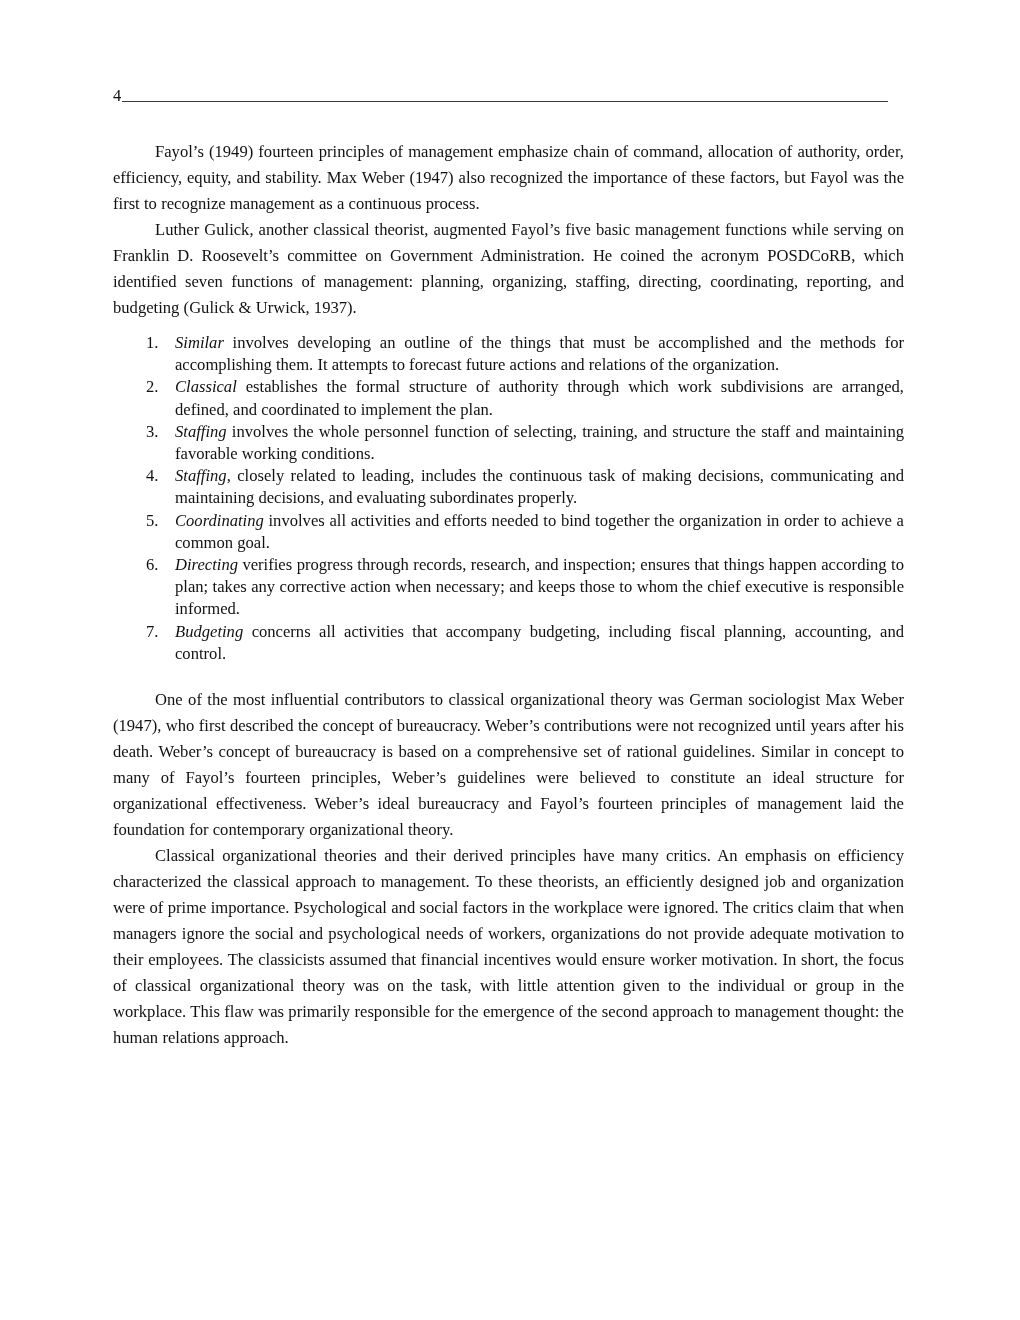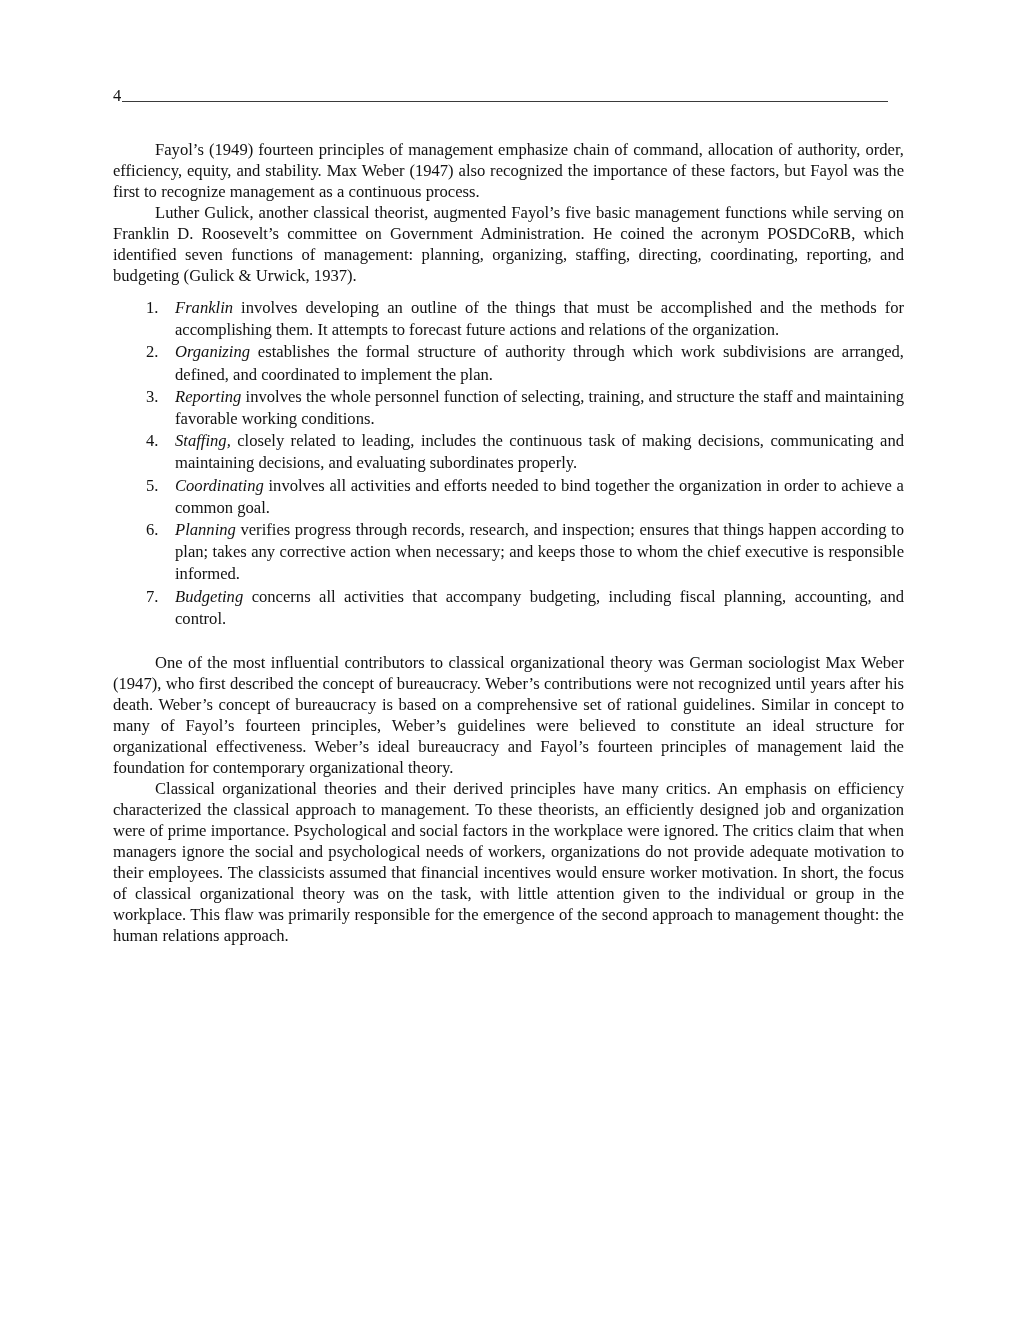--- a/index.html
+++ b/index.html
@@ -49,21 +49,21 @@
   
   .content {
     position: absolute;
     left: 113px;
     top: 139px;
     width: 791px;
   }
   p.para {
     margin: 0;
     font-size: 16.6px;
-    line-height: 21px;
+    line-height: 26px;
     text-align: justify;
     text-indent: 42px;
     -webkit-hyphens: none;
     hyphens: none;
     word-spacing: 0.1px;
   }
   p.para.last-line-natural {
     text-align-last: left;
   }
   .spacer-line {
@@ -112,41 +112,41 @@
 
     <p class="para">Fayol’s (1949) fourteen principles of management emphasize chain of command, allocation of authority, order, efficiency, equity, and stability.  Max Weber (1947) also recognized the importance of these factors, but Fayol was the first to recognize management as a continuous process.</p>
 
     <p class="para">Luther Gulick, another classical theorist, augmented Fayol’s five basic management functions while serving on Franklin D. Roosevelt’s committee on Government Administration.  He coined the acronym POSDCoRB, which identified seven functions of management: planning, organizing, staffing, directing, coordinating, reporting, and budgeting (Gulick &amp; Urwick, 1937).</p>
 
     <div class="vspace-sm"></div>
 
     <ol class="numlist">
 
       <li>
-        <span class="marker">1.</span><span class="lead">Franklin</span><span> involves developing an outline of the things that must be accomplished and the methods for accomplishing them.  It attempts to forecast future actions and relations of the organization.</span>
+        <span class="marker">1.</span><span class="lead">Similar</span><span> involves developing an outline of the things that must be accomplished and the methods for accomplishing them.  It attempts to forecast future actions and relations of the organization.</span>
       </li>
 
       <li>
-        <span class="marker">2.</span><span class="lead">Organizing</span><span> establishes the formal structure of authority through which work subdivisions are arranged, defined, and coordinated to implement the plan.</span>
+        <span class="marker">2.</span><span class="lead">Classical</span><span> establishes the formal structure of authority through which work subdivisions are arranged, defined, and coordinated to implement the plan.</span>
       </li>
 
       <li>
-        <span class="marker">3.</span><span class="lead">Reporting</span><span> involves the whole personnel function of selecting, training, and structure the staff and maintaining favorable working conditions.</span>
+        <span class="marker">3.</span><span class="lead">Staffing</span><span> involves the whole personnel function of selecting, training, and structure the staff and maintaining favorable working conditions.</span>
       </li>
 
       <li>
         <span class="marker">4.</span><span class="lead">Staffing,</span><span> closely related to leading, includes the continuous task of making decisions, communicating and maintaining decisions, and evaluating subordinates properly.</span>
       </li>
 
       <li>
         <span class="marker">5.</span><span class="lead">Coordinating</span><span> involves all activities and efforts needed to bind together the organization in order to achieve a common goal.</span>
       </li>
 
       <li>
-        <span class="marker">6.</span><span class="lead">Planning</span><span> verifies progress through records, research, and inspection; ensures that things happen according to plan; takes any corrective action when necessary; and keeps those to whom the chief executive is responsible informed.</span>
+        <span class="marker">6.</span><span class="lead">Directing</span><span> verifies progress through records, research, and inspection; ensures that things happen according to plan; takes any corrective action when necessary; and keeps those to whom the chief executive is responsible informed.</span>
       </li>
 
       <li>
         <span class="marker">7.</span><span class="lead">Budgeting</span><span> concerns all activities that accompany budgeting, including fiscal planning, accounting, and control.</span>
       </li>
 
     </ol>
 
     <div class="spacer-line"></div>
 

